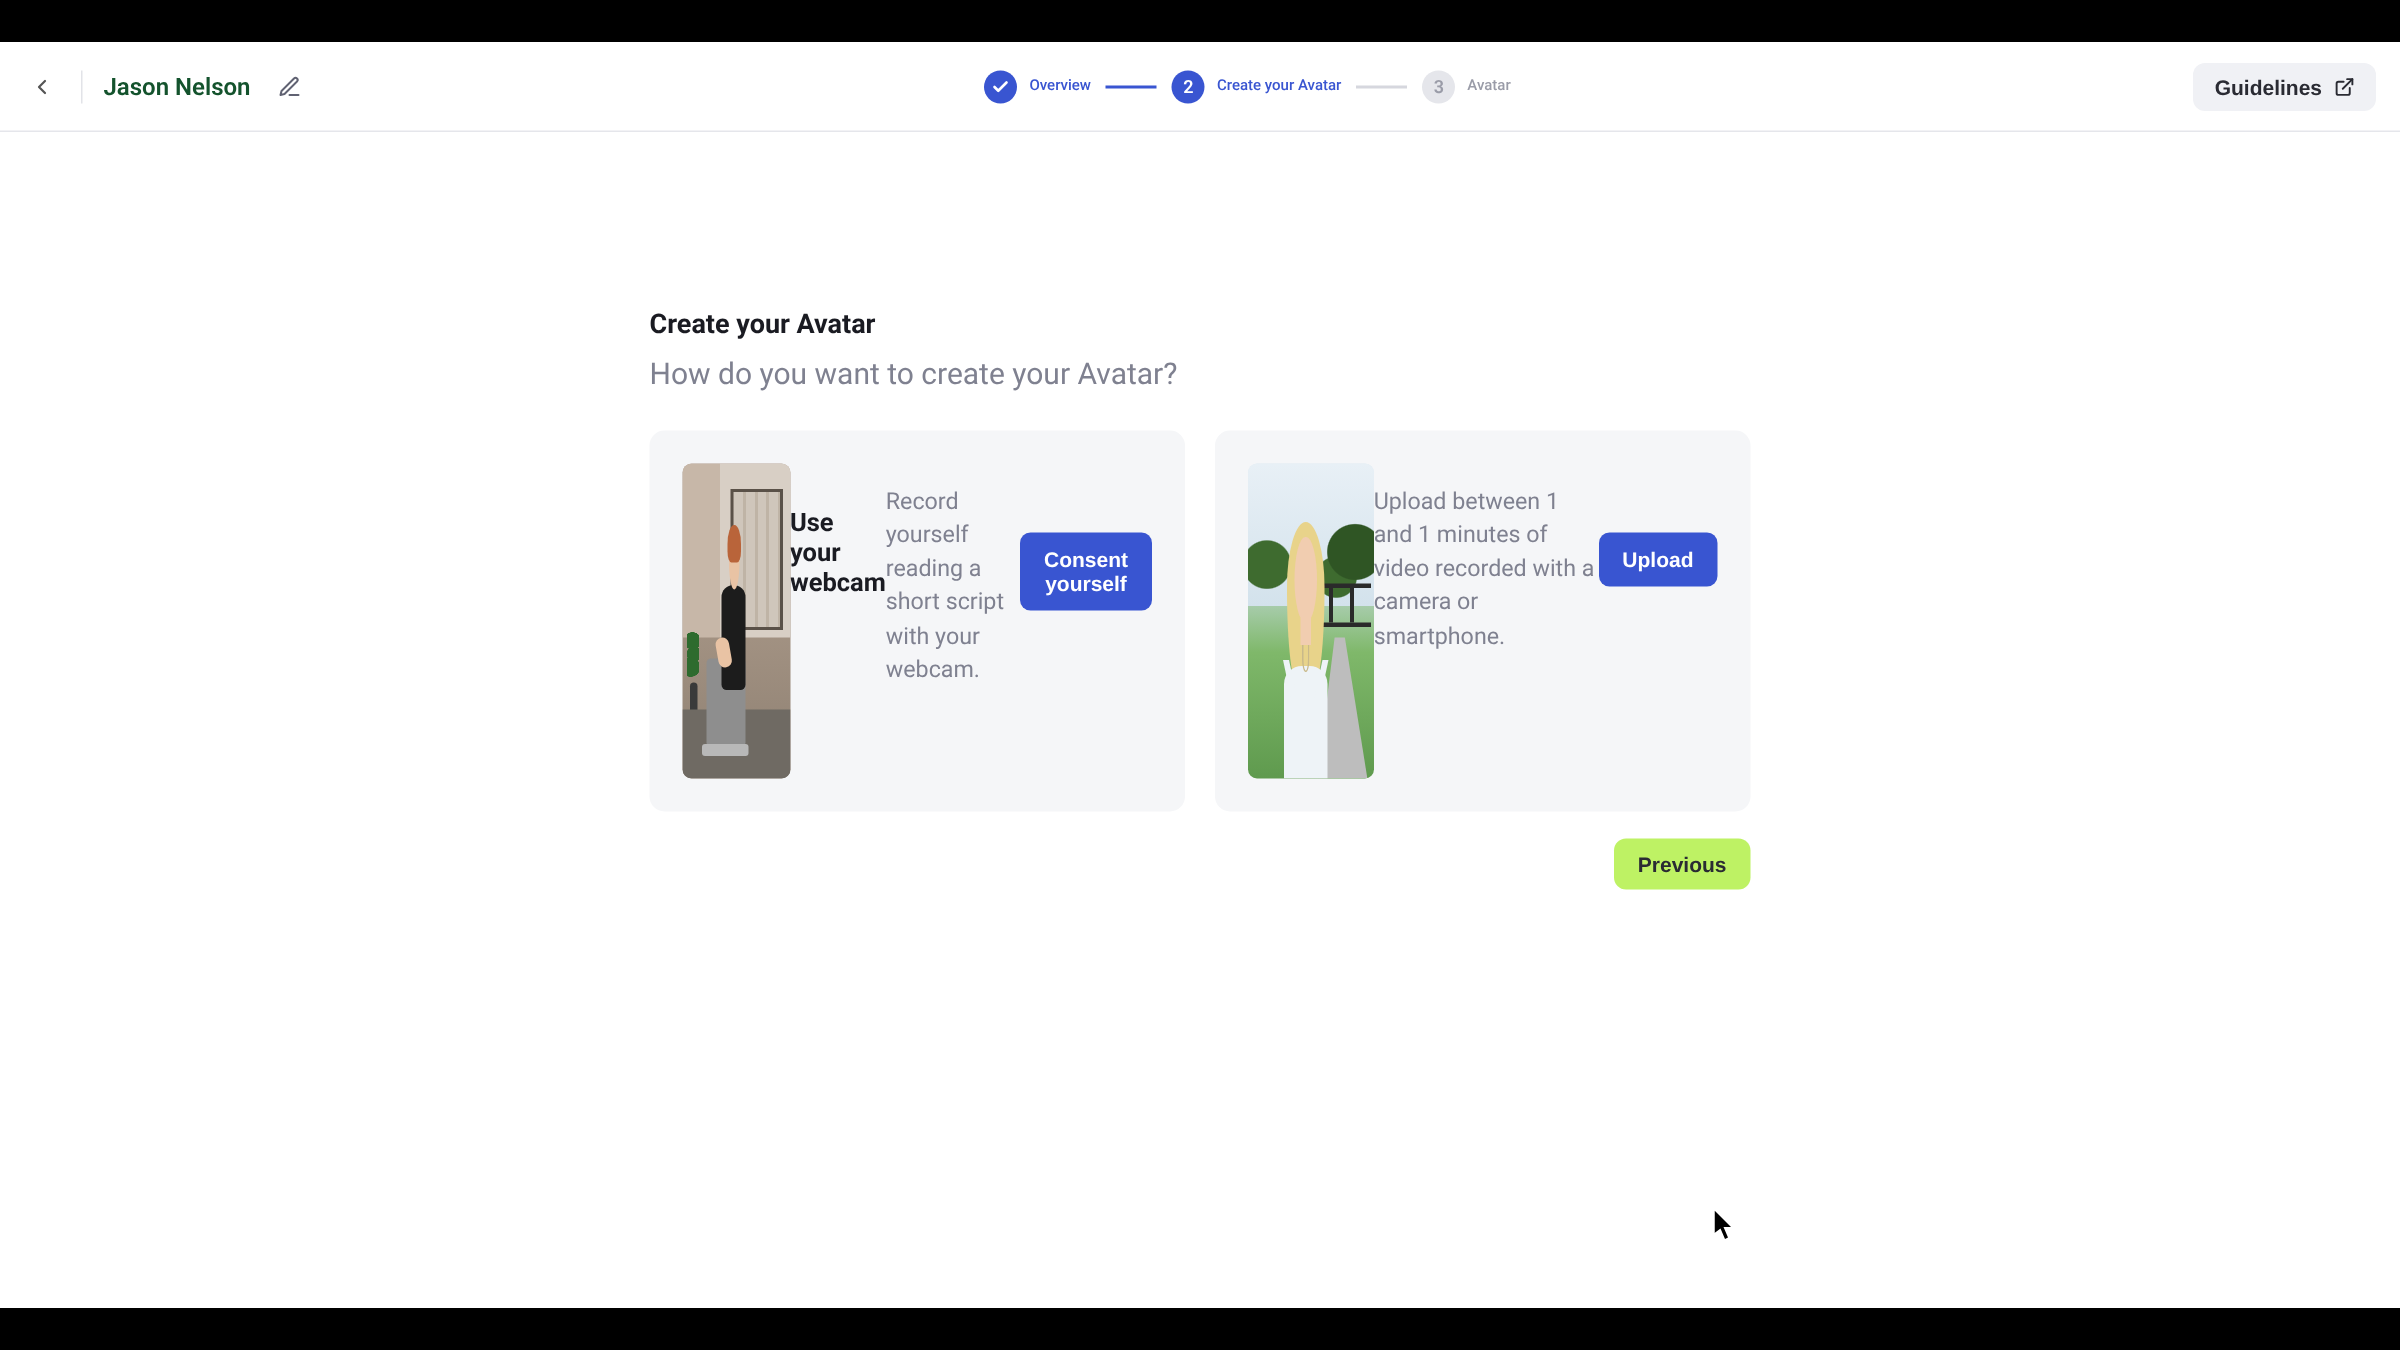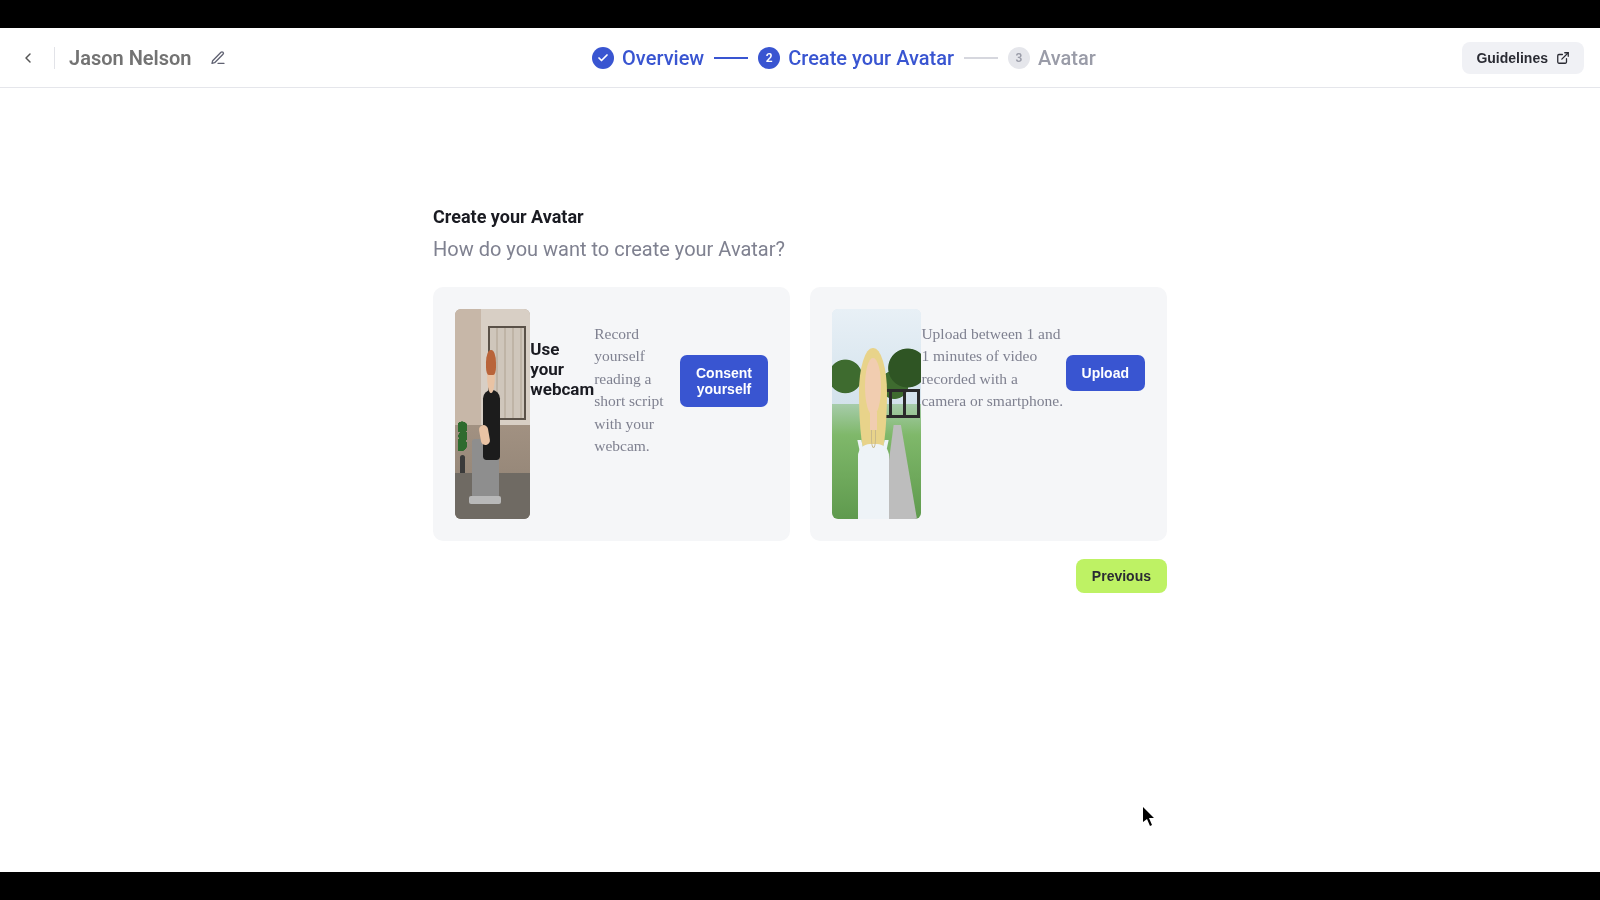--- a/index.html
+++ b/index.html
@@ -5,43 +5,43 @@
   * { box-sizing: border-box; margin: 0; padding: 0; }
   html, body { width: 1600px; height: 900px; font-family: -apple-system, BlinkMacSystemFont, "Segoe UI", Roboto, Helvetica, Arial, sans-serif; background: #fff; overflow: hidden; }
   .letterbox-top, .letterbox-bottom { position: absolute; left: 0; right: 0; height: 28px; background: #000; }
   .letterbox-top { top: 0; }
   .letterbox-bottom { bottom: 0; }
   .app { position: absolute; top: 28px; bottom: 28px; left: 0; right: 0; background: #fff; }
   .topbar { height: 60px; border-bottom: 1px solid #e5e6eb; display: flex; align-items: center; justify-content: space-between; padding: 0 16px; background: #fff; }
   .top-left { display: flex; align-items: center; gap: 14px; }
   .back-btn { width: 24px; height: 24px; display: flex; align-items: center; justify-content: center; color: #555; cursor: pointer; border-radius: 4px; }
   .vdiv { width: 1px; height: 22px; background: #e2e3e8; }
-  .user-name { font-size: 20px; font-weight: 600; color: #737373; }
+  .user-name { font-size: 16px; font-weight: 600; color: #14532d; }
   .edit-icon { width: 16px; height: 16px; color: #606272; cursor: pointer; margin-left: 4px; }
   .stepper { display: flex; align-items: center; gap: 10px; }
   .step { display: flex; align-items: center; gap: 8px; }
   .step-circle { width: 22px; height: 22px; border-radius: 50%; display: flex; align-items: center; justify-content: center; font-size: 12px; font-weight: 600; }
   .step-done { background: #3955d1; color: #fff; }
   .step-active { background: #3955d1; color: #fff; }
   .step-pending { background: #e5e6eb; color: #9a9ca8; }
-  .step-label { font-size: 20px; font-weight: 500; text-align: right; }
+  .step-label { font-size: 10px; font-weight: 500; text-align: right; }
   .step-label.done, .step-label.active { color: #3955d1; }
   .step-label.pending { color: #9a9ca8; }
   .step-conn { width: 34px; height: 2px; background: #3955d1; }
   .step-conn.pending { background: #d6d7de; }
   .guidelines-btn { display: flex; align-items: center; gap: 8px; background: #f0f1f5; border: none; border-radius: 8px; padding: 8px 14px; font-size: 14px; font-weight: 600; color: #2a2b33; cursor: pointer; }
   .content { padding: 118px 0 0 0; display: flex; flex-direction: column; align-items: center; }
   .inner { width: 734px; }
   .title { font-size: 18px; font-weight: 700; color: #1a1b22; margin-bottom: 10px; }
   .subtitle { font-size: 20px; color: #7f8190; margin-bottom: 26px; }
   .cards { display: flex; gap: 20px; }
   .card { flex: 1; background: #f5f6f8; border-radius: 10px; padding: 22px; display: flex; flex-direction: row; }
   .card-img { width: 100%; height: 210px; border-radius: 6px; overflow: hidden; position: relative; }
   .card-title { font-size: 17px; font-weight: 700; color: #1a1b22; margin-top: 30px; }
-  .card-desc { font-size: 15.5px; color: #7f8190; margin-top: 14px; line-height: 1.45; min-height: 70px; font-family: Liberation Serif, serif; }
+  .card-desc { font-size: 15.5px; color: #7f8190; margin-top: 14px; line-height: 1.45; min-height: 70px; }
   .card-btn { margin-top: 46px; align-self: flex-start; background: #3955d1; color: #fff; border: none; border-radius: 7px; padding: 10px 16px; font-size: 14px; font-weight: 600; cursor: pointer; }
   .footer-row { width: 734px; display: flex; justify-content: flex-end; margin-top: 18px; }
   .prev-btn { background: #bef264; color: #2a2b33; border: none; border-radius: 8px; padding: 9px 16px; font-size: 14px; font-weight: 600; cursor: pointer; }
   
   .img1 { background: linear-gradient(180deg,#b7a79a 0%,#a89787 40%,#8e8072 100%); }
   .img1 .wall { position:absolute; top:0; left:0; right:0; height:55%; background: linear-gradient(90deg,#c7b7a8 0 35%,#d8cfc5 35% 100%); }
   .img1 .panel { position:absolute; top:8%; left:44%; width:50%; height:45%; background: repeating-linear-gradient(90deg,#cfc6bb 0 6px,#bfb4a6 6px 8px); border:2px solid #5a5148; }
   .img1 .desk { position:absolute; bottom:0; left:0; right:0; height:22%; background:#6f6a63; }
   .img1 .laptop { position:absolute; bottom:10%; left:22%; width:36%; height:28%; background:#8e8e8e; border-radius:3px; }
   .img1 .laptop::after { content:""; position:absolute; bottom:-6px; left:-10%; width:120%; height:8px; background:#b8b8b8; border-radius:2px; }

